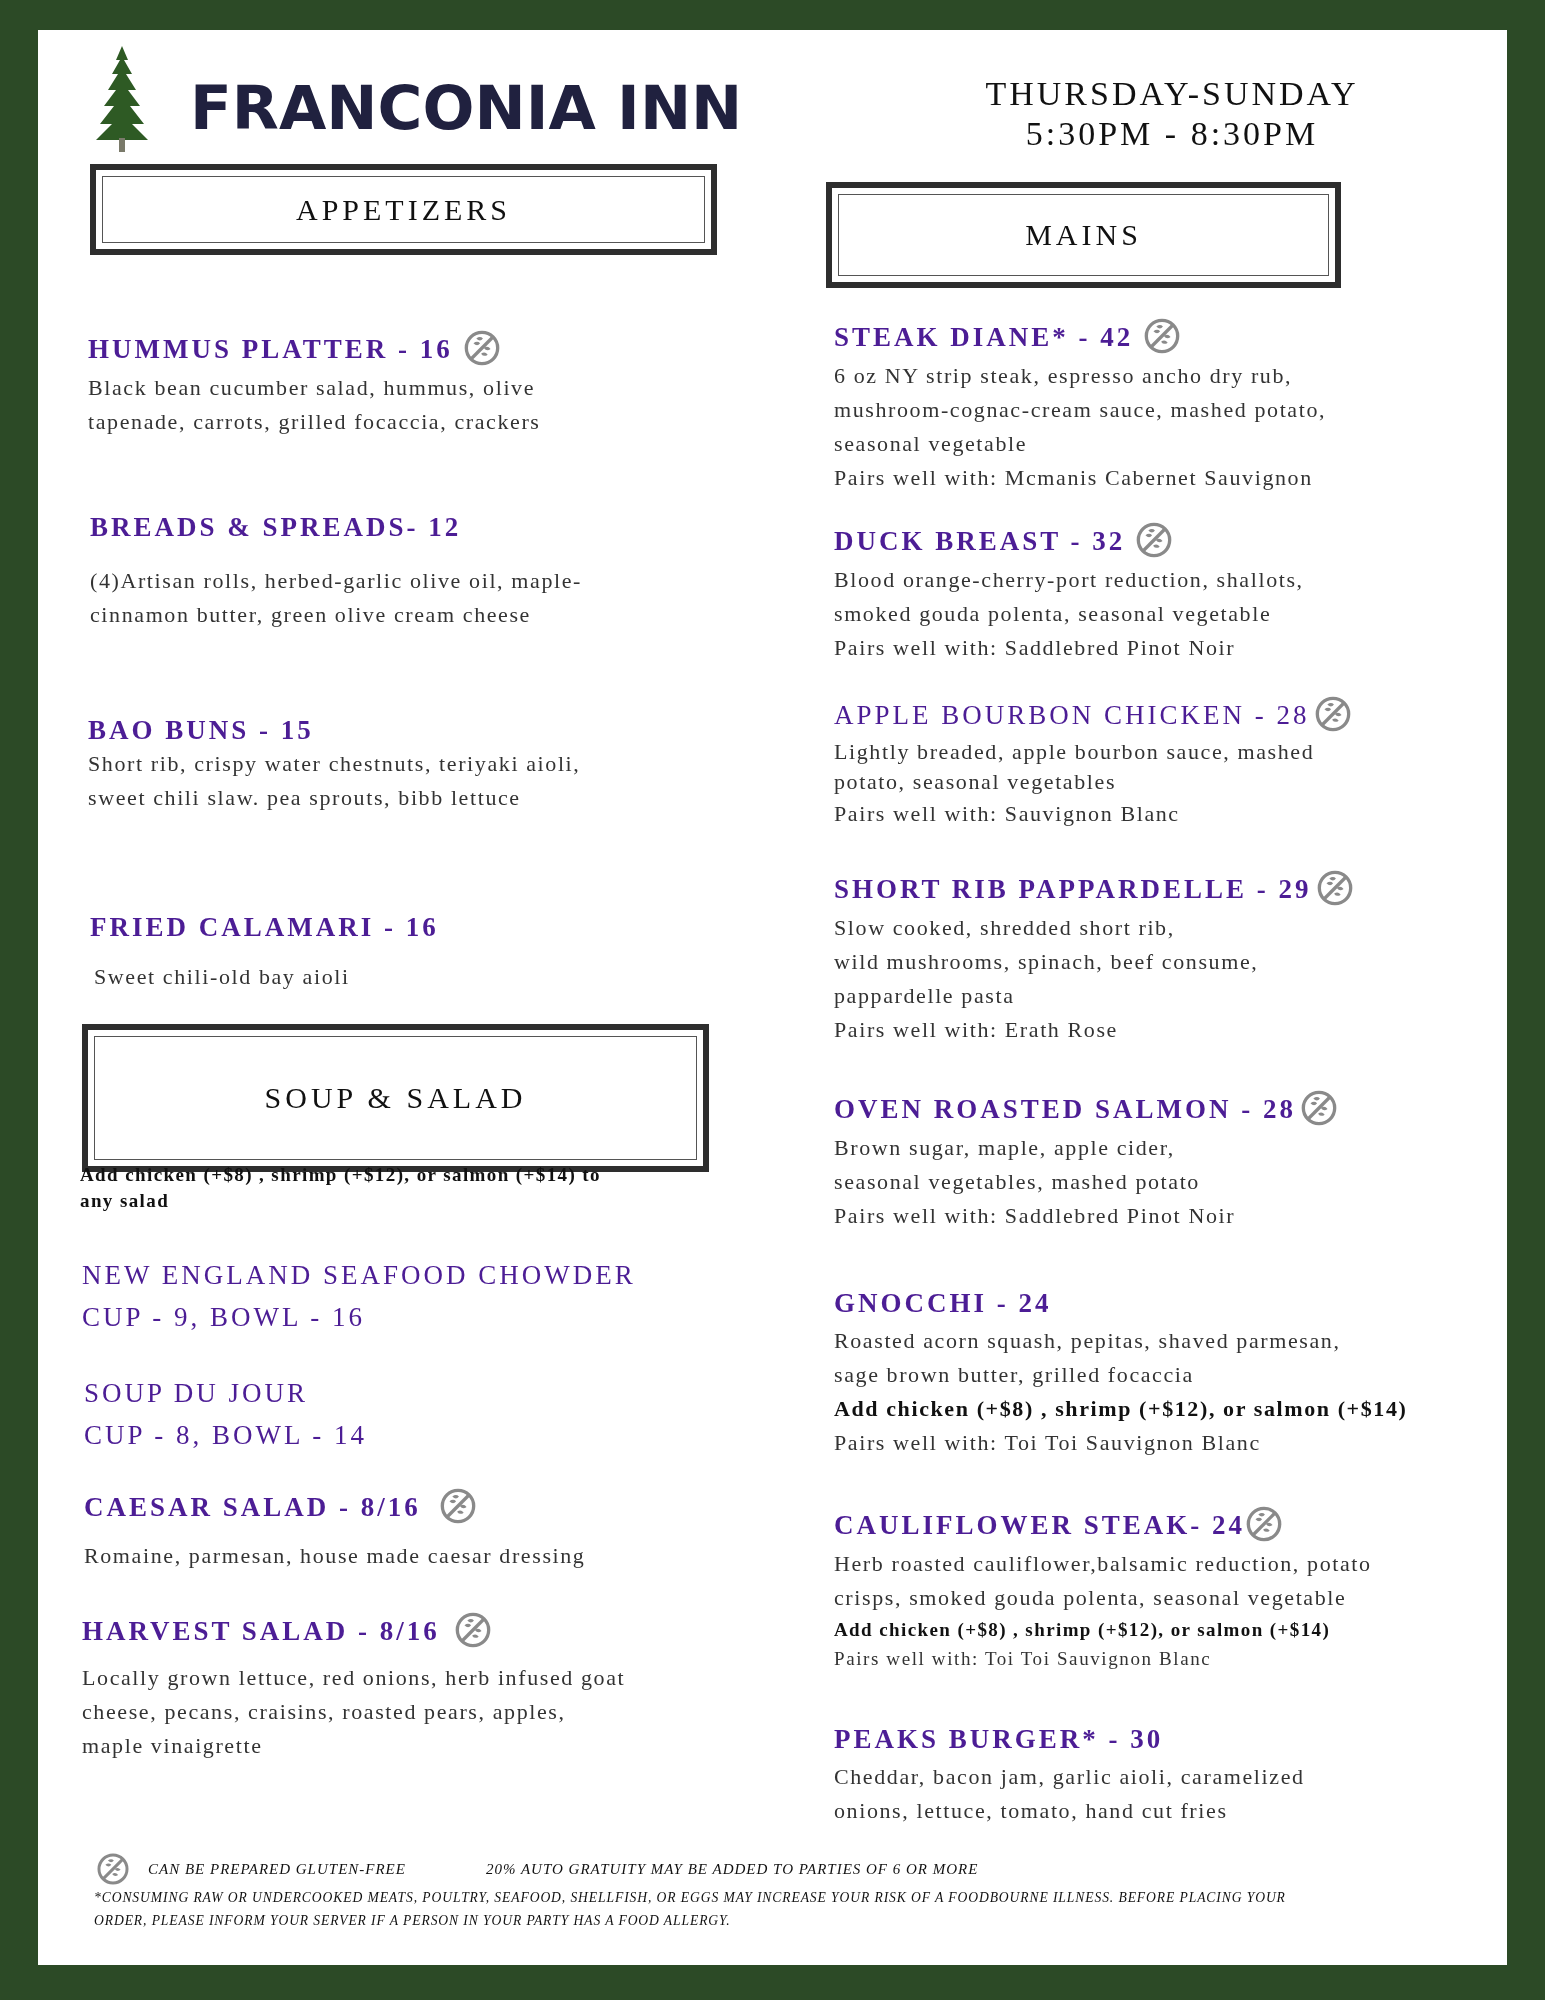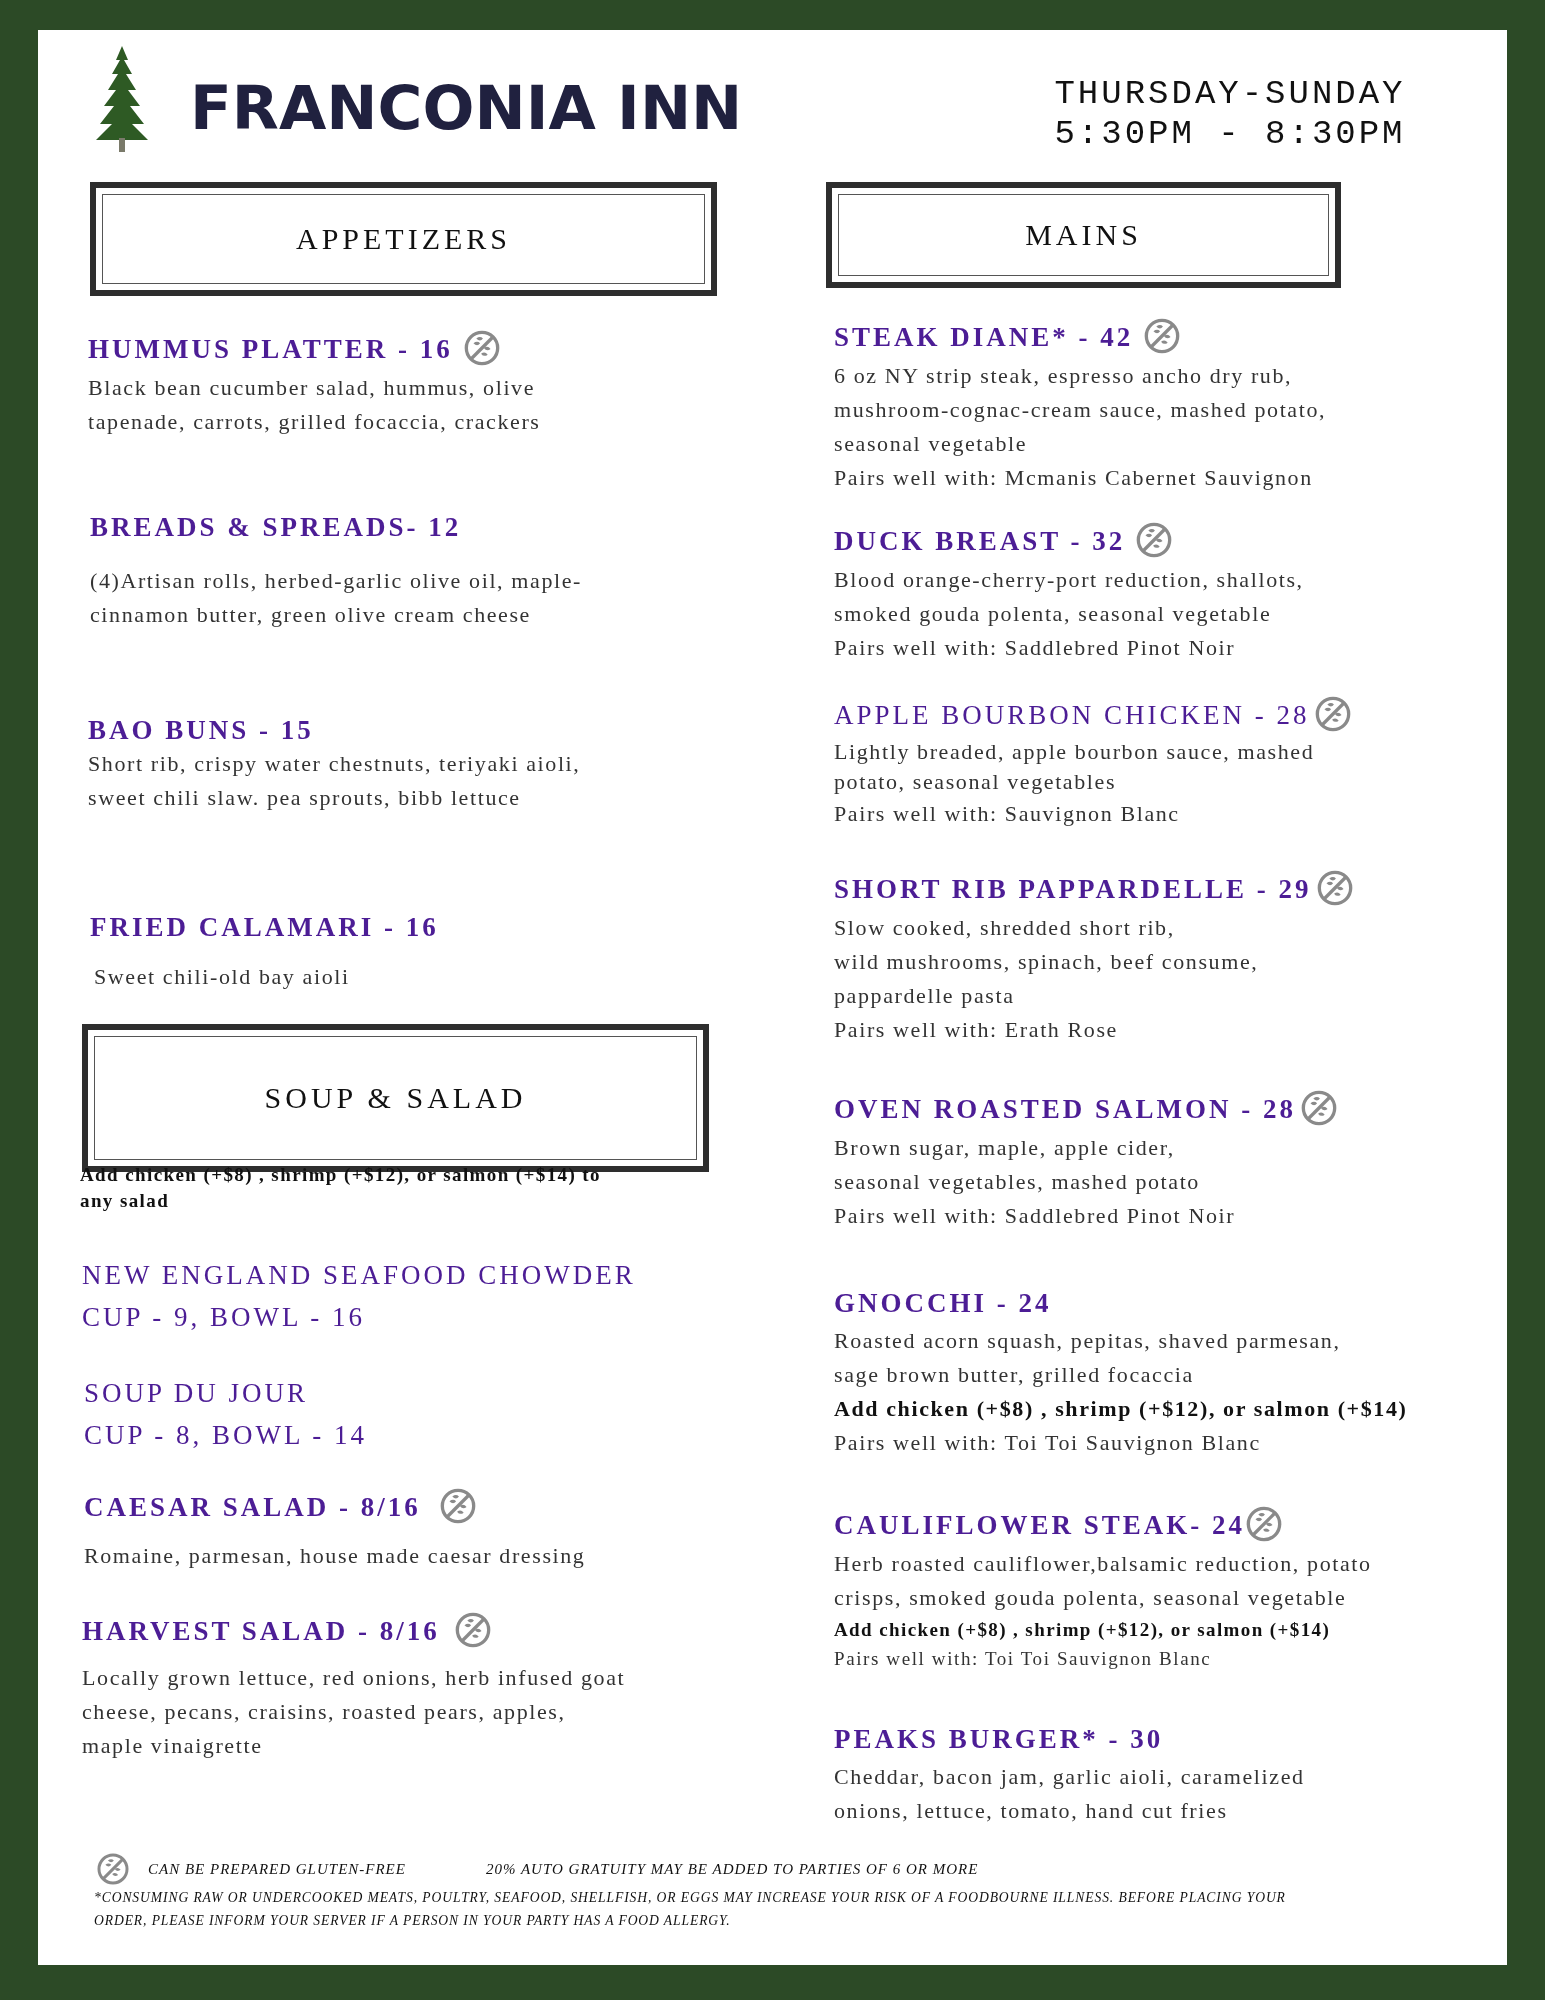--- a/index.html
+++ b/index.html
@@ -23,22 +23,22 @@
   .logo svg.tree { position: absolute; left: 0; top: 0; }
   .logo-text {
     position: absolute; left: 100px; top: 34px;
     font-family: "DejaVu Sans", "Liberation Sans", sans-serif;
     font-weight: bold; font-size: 60px; letter-spacing: 0px;
     color: #20213f; line-height: 1; white-space: nowrap;
     transform: scaleX(1.02); transform-origin: left;
   }
 
   .hours {
-    left: 942px; top: 44px; width: 500px; text-align: center;
-    font-family: Liberation Mono, monospace;
+    left: 884px; top: 44px; width: 500px; text-align: center;
+    font-family: Liberation Serif, serif;
     font-size: 34px; letter-spacing: 3px; line-height: 40px; color: #111;
   }
 
   
   .sec-box {
     border: 6px solid #2e2e2e; background: #fff; box-sizing: border-box;
   }
   .sec-box .inner {
     position: absolute; left: 6px; top: 6px; right: 6px; bottom: 6px;
     border: 1.5px solid #555; display: flex; align-items: center; justify-content: center;
@@ -96,21 +96,21 @@
       <rect x="29" y="94" width="6" height="14" fill="#7a7a6a"></rect>
     </svg>
     <div class="logo-text">FRANCONIA INN</div>
   </div>
 
   <div class="abs hours">
     <div>THURSDAY-SUNDAY</div>
     <div>5:30PM - 8:30PM</div>
   </div>
 
-  <div class="abs sec-box" style="left:52px; top:152px; width:627px; height:114px;">
+  <div class="abs sec-box" style="left:52px; top:134px; width:627px; height:91px;">
     <div class="inner">
         <span class="title">APPETIZERS</span>
       </div>
   </div>
 
   <div class="abs sec-box" style="left:788px; top:152px; width:515px; height:106px;">
     <div class="inner">
         <span class="title">MAINS</span>
       </div>
   </div>

